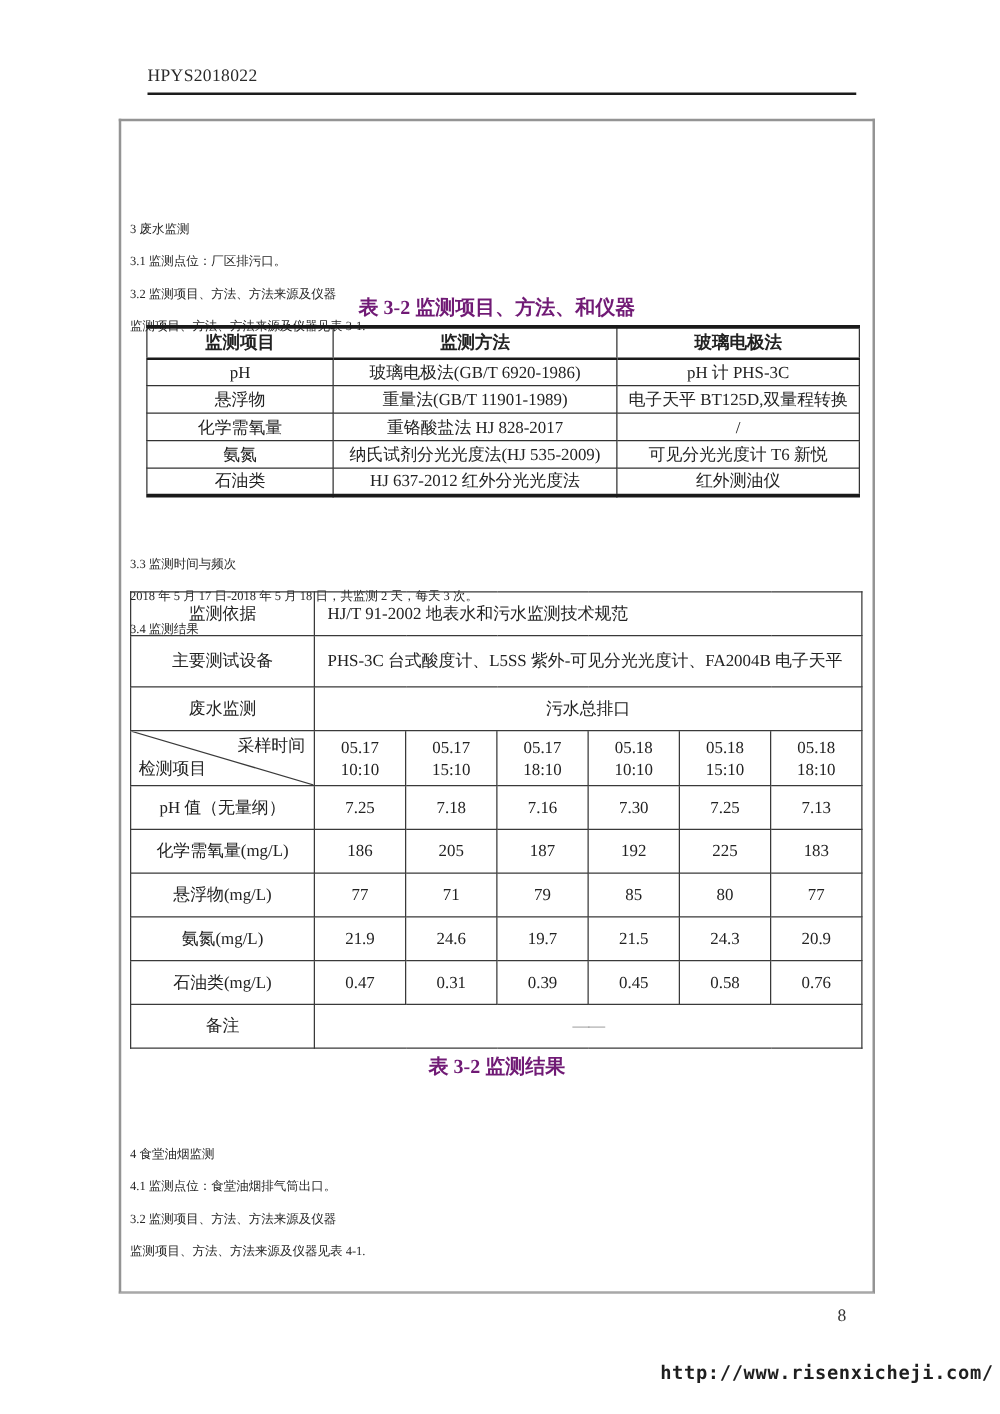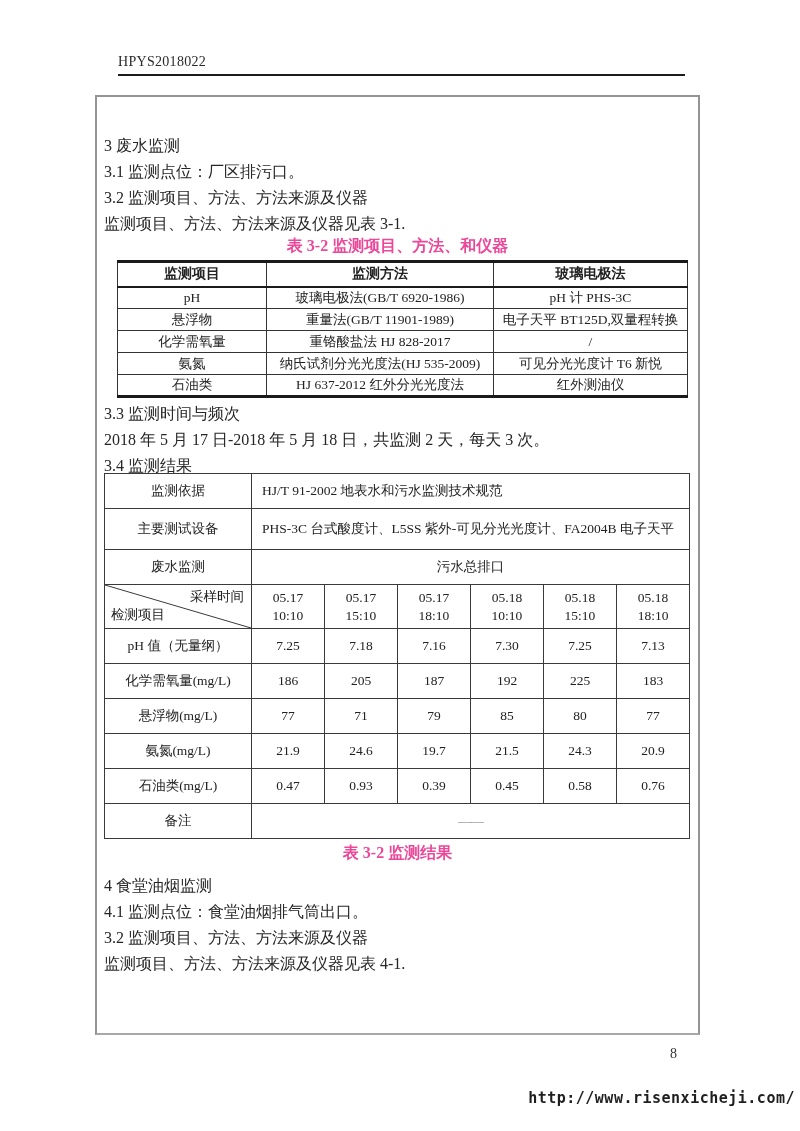--- a/index.html
+++ b/index.html
@@ -40,37 +40,38 @@
     height: 940px;
     border: 2px solid #949494;
     border-bottom-color: #a8a8a8;
     background: #ffffff;
   }
 
   .para {
     position: absolute;
     left: 7px;
     right: 6px;
-    font-size: 16px;
+    font-size: 10px;
     line-height: 26px;
     color: #262626;
     white-space: nowrap;
+    margin-top: 38px;
   }
   .p-block-1 { top: 36px; }
   .p-block-2 { top: 304px; }
   .p-block-3 { top: 776px; }
 
   .table-caption {
     position: absolute;
     left: 0;
     width: 100%;
     text-align: center;
     font-weight: bold;
     font-size: 16px;
-    color: #ec4899;
+    color: #701a75;
   }
   .caption-1 { top: 139px; }
   .caption-2 { top: 746px; }
 
   
   table { border-collapse: collapse; table-layout: fixed; }
   td, th { overflow: hidden; }
 
   .method-table {
     position: absolute;
@@ -308,21 +309,21 @@
         <td>21.9</td>
         <td>24.6</td>
         <td>19.7</td>
         <td>21.5</td>
         <td>24.3</td>
         <td>20.9</td>
       </tr>
       <tr class="r-data">
         <td>石油类(mg/L)</td>
         <td>0.47</td>
-        <td>0.93</td>
+        <td>0.31</td>
         <td>0.39</td>
         <td>0.45</td>
         <td>0.58</td>
         <td>0.76</td>
       </tr>
       <tr class="r-remark">
         <td>备注</td>
         <td colspan="6"><span class="remark-dash">——</span></td>
       </tr>
     </tbody>

